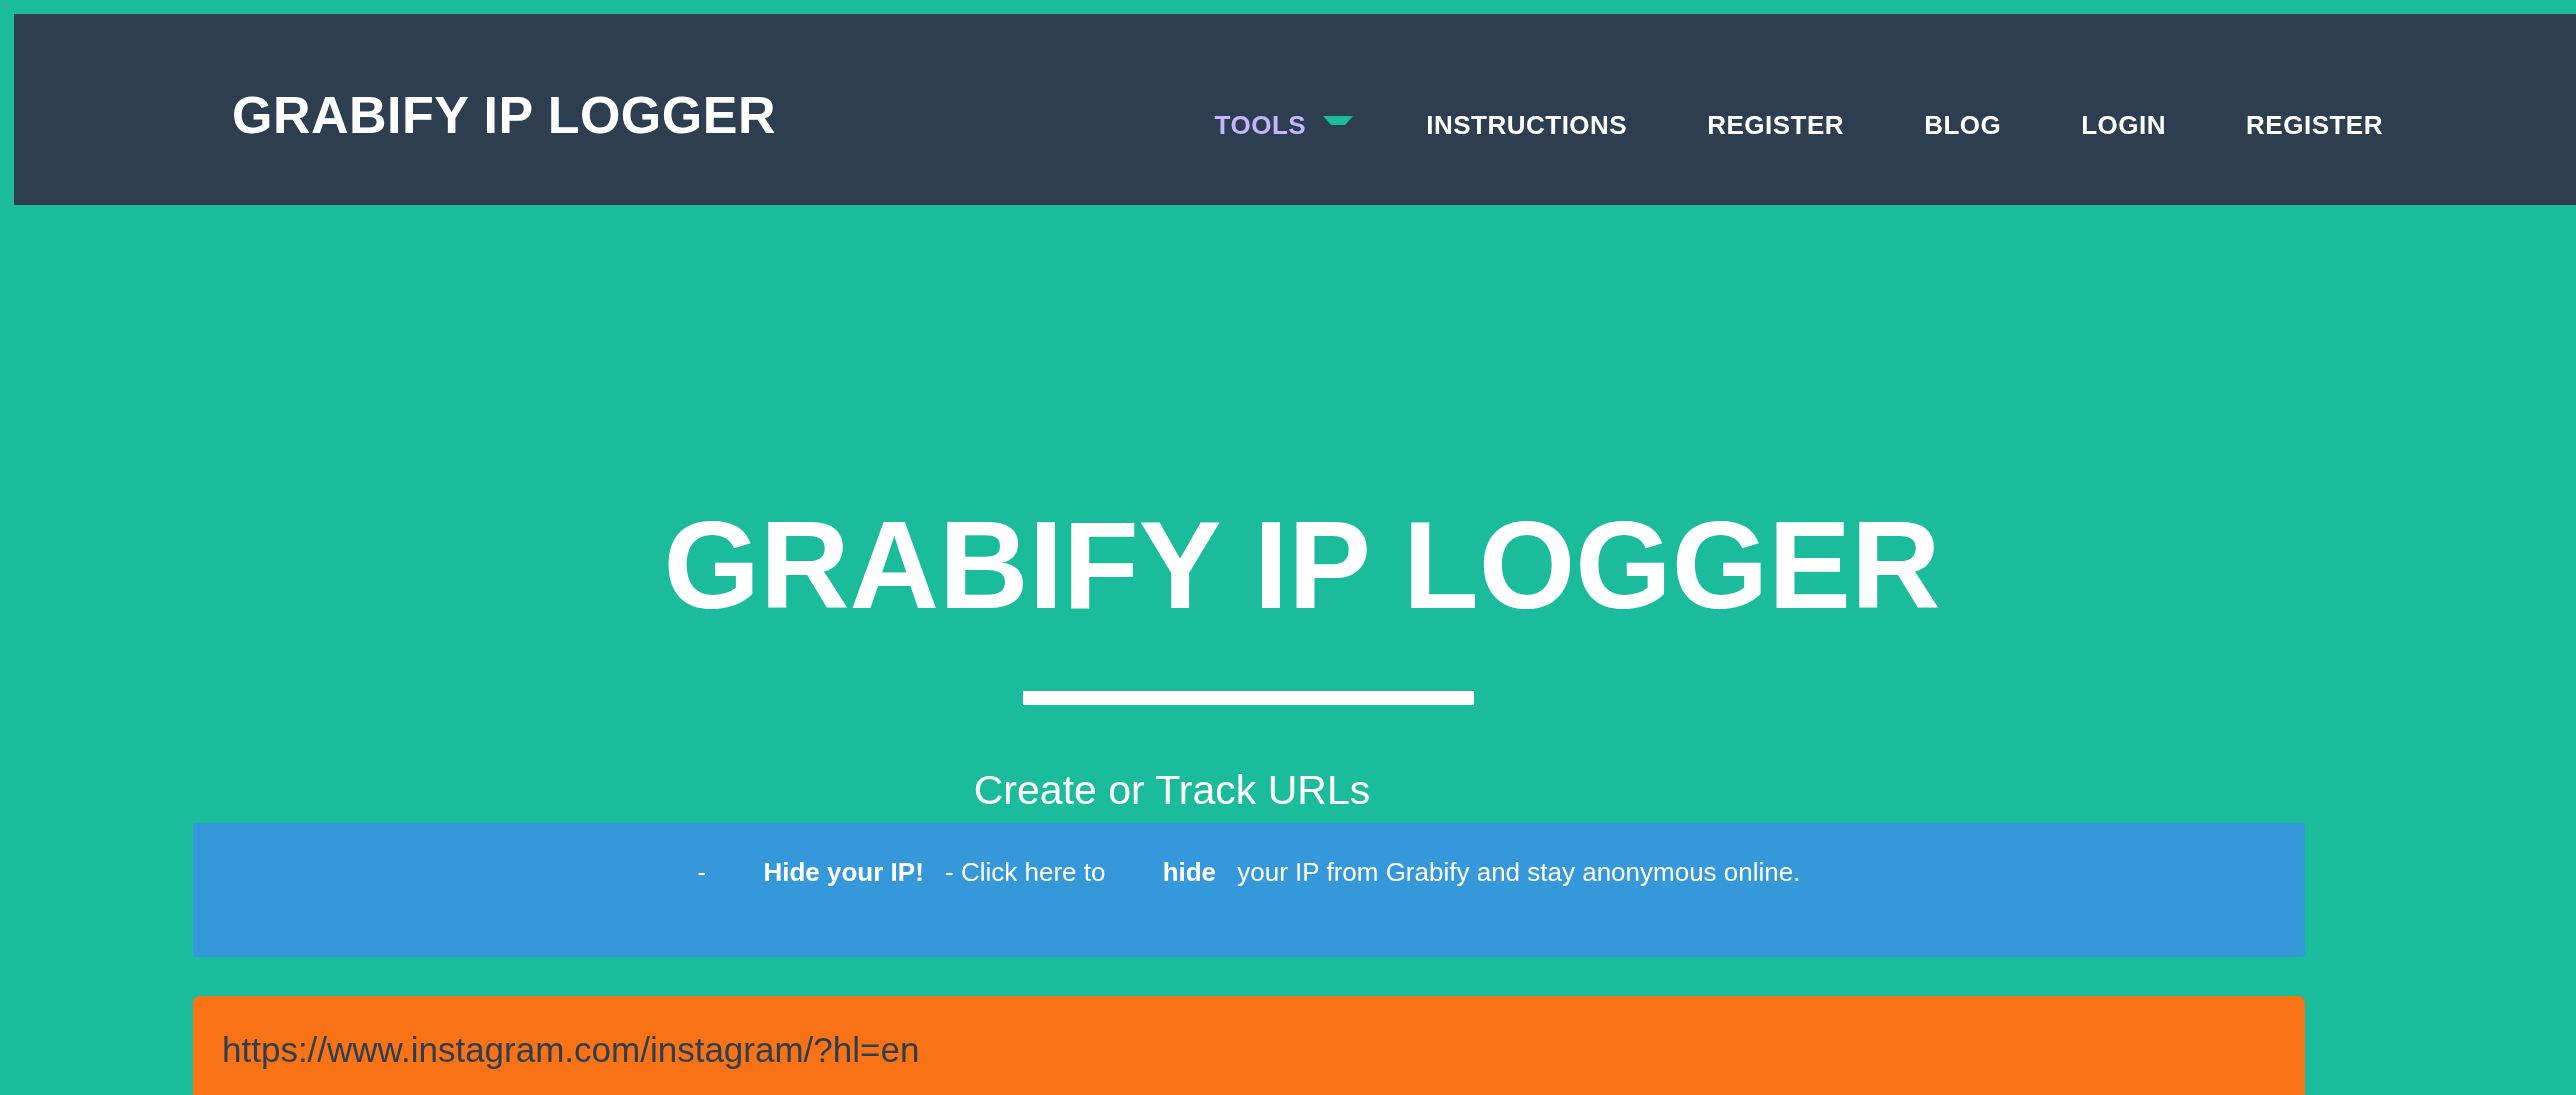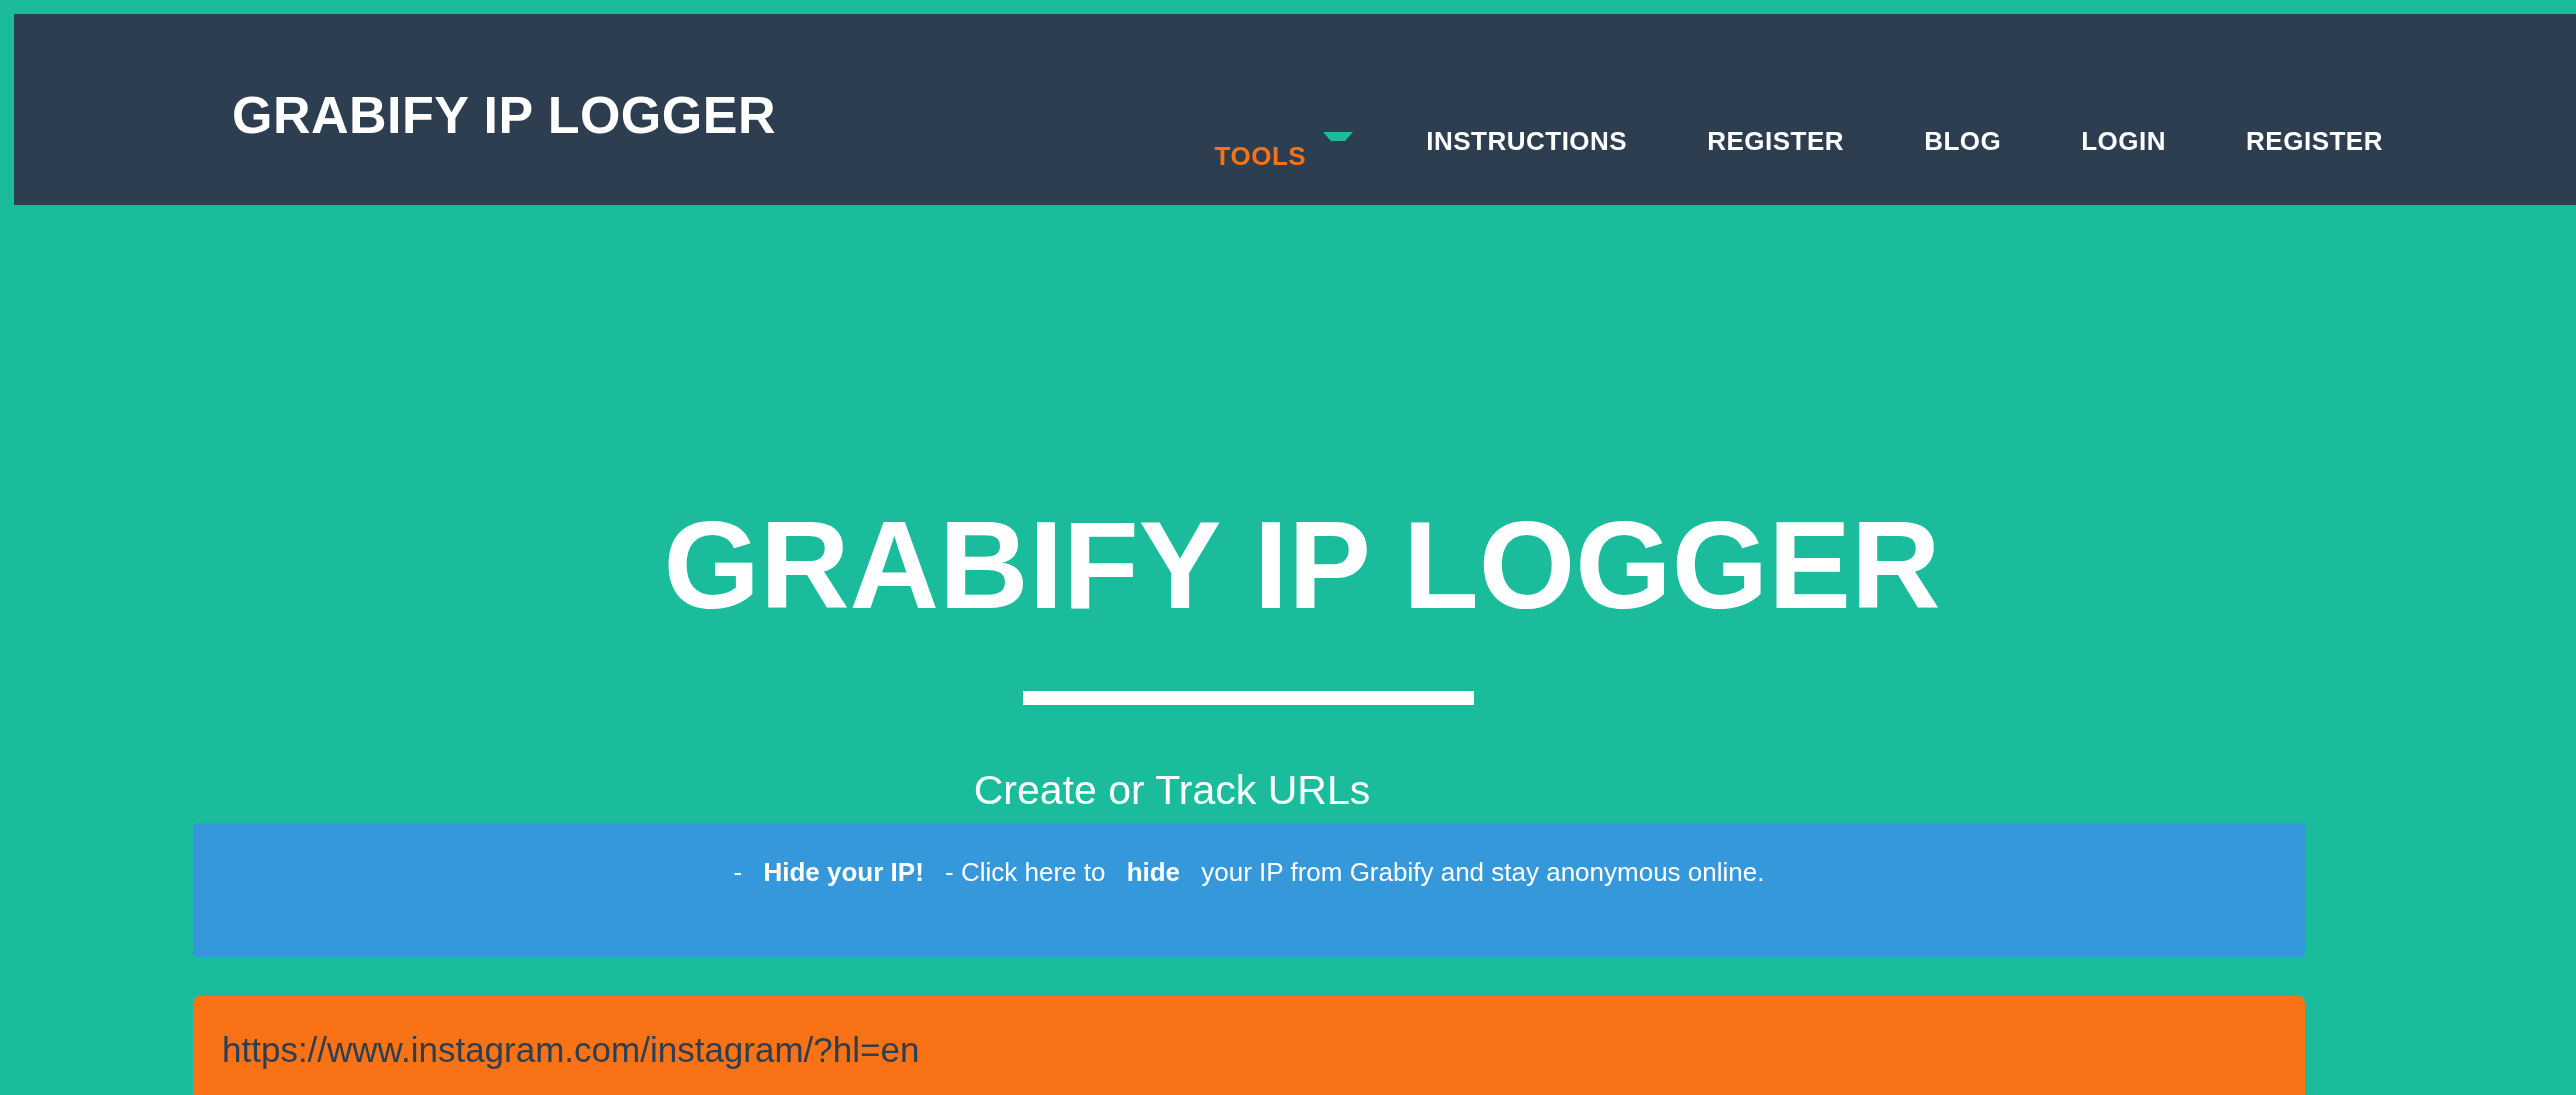--- a/index.html
+++ b/index.html
@@ -71,21 +71,21 @@
   .nav-link {
     font-size: 26px;
     font-weight: bold;
     letter-spacing: 0.5px;
     color: #ffffff;
     text-decoration: none;
     white-space: nowrap;
     line-height: 1;
   }
 
-  .nav-link.active { color: #f97316; margin-top: 31px; }
+  .nav-link.active { color: #c4b5fd; }
 
   .caret {
     display: inline-block;
     width: 0; height: 0;
     margin-left: 10px;
     margin-top: 5.4px;
     border-left: 8.1px solid transparent;
     border-right: 8.1px solid transparent;
     border-top: 9px solid #1abc9c;
   }
@@ -145,21 +145,21 @@
     padding-top: 21.7px;
   }
 
   .alert-line {
     font-size: 26px;
     line-height: 41px;
     color: #ffffff;
     white-space: nowrap;
   }
 
-  .alert-line b { font-weight: bold; }
+  .alert-line b { font-weight: bold; margin-left: 36px; }
 
   
   .url-input {
     position: absolute;
     top: 791px;
     left: 179px;
     width: 2112px;
     height: 107px;
     background: #f97316;
     border: none;

